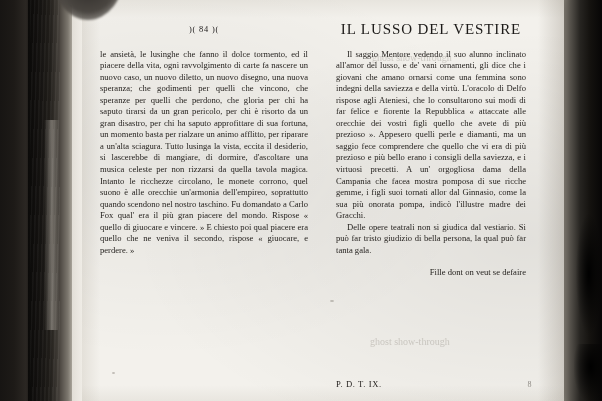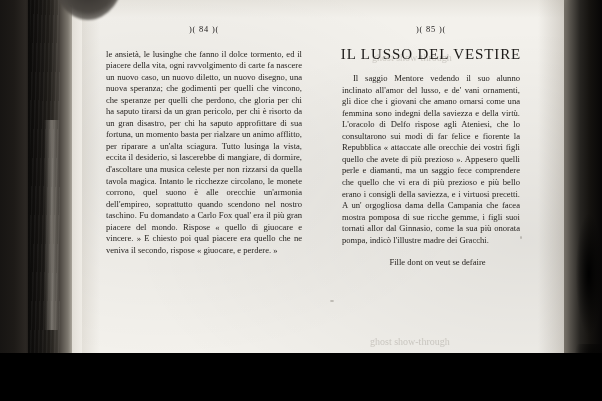--- a/index.html
+++ b/index.html
@@ -3,21 +3,21 @@
 <meta charset="utf-8">
 <style>
   html, body {
     margin: 0;
     padding: 0;
     background: #000000;
   }
   #scan {
     position: relative;
     width: 602px;
-    height: 353px;
+    height: 401px;
     overflow: hidden;
     background: #3a3733;
     font-family: "Liberation Serif", serif;
   }
 
   
   .bg-dark {
     position: absolute;
     inset: 0;
     background:
@@ -157,30 +157,30 @@
     color: #232020;
   }
   .section-title {
     text-align: center;
     font-size: 15px;
     letter-spacing: 0.9px;
     margin: 0 0 13px 0;
     color: #1c1a18;
   }
   .para {
-    margin: 6px;
+    margin: 0;
     text-indent: 11px;
     hyphens: none;
   }
   .para.cont { text-indent: 0; }
   .para + .para { margin-top: 0; }
 
   .verse-block {
     margin-top: 11px;
-    text-align: center;
+    text-align: right;
   }
   .verse {
     margin: 0 0 1px 0;
     text-indent: 13px;
     font-size: 8.6px;
     line-height: 11.8px;
   }
 
   .footline {
     position: absolute;
@@ -238,23 +238,23 @@
 
   <div class="col col-left">
     <div class="folio">)( 84 )(</div>
     <p class="para cont">le ansietà, le lusinghe che fanno il dolce tormento, ed il piacere della vita, ogni ravvolgimento di carte fa nascere un nuovo caso, un nuovo diletto, un nuovo disegno, una nuova speranza; che godimenti per quelli che vincono, che speranze per quelli che perdono, che gloria per chi ha saputo tirarsi da un gran pericolo, per chi è risorto da un gran disastro, per chi ha saputo approfittare di sua fortuna, un momento basta per rialzare un animo afflitto, per riparare a un'alta sciagura. Tutto lusinga la vista, eccita il desiderio, si lascerebbe di mangiare, di dormire, d'ascoltare una musica celeste per non rizzarsi da quella tavola magica. Intanto le ricchezze circolano, le monete corrono, quel suono è alle orecchie un'armonia dell'empireo, soprattutto quando scendono nel nostro taschino. Fu domandato a Carlo Fox qual' era il più gran piacere del mondo. Rispose « quello di giuocare e vincere. » E chiesto poi qual piacere era quello che ne veniva il secondo, rispose « giuocare, e perdere. »</p>
   </div>
 
   <div class="ghost ghost-1">ghost show-through</div>
   <div class="ghost ghost-2">ghost show-through</div>
 
   <div class="col col-right">
-    <div class="folio">)( 85 )(</div>
     <div class="section-title">IL LUSSO DEL VESTIRE</div>
     <p class="para">Il saggio Mentore vedendo il suo alunno inclinato all'amor del lusso, e de' vani ornamenti, gli dice che i giovani che amano ornarsi come una femmina sono indegni della saviezza e della virtù. L'oracolo di Delfo rispose agli Ateniesi, che lo consultarono sui modi di far felice e fiorente la Repubblica « attaccate alle orecchie dei vostri figli quello che avete di più prezioso ». Appesero quelli perle e diamanti, ma un saggio fece comprendere che quello che vi era di più prezioso e più bello erano i consigli della saviezza, e i virtuosi precetti. A un' orgogliosa dama della Campania che facea mostra pomposa di sue ricche gemme, i figli suoi tornati allor dal Ginnasio, come la sua più onorata pompa, indicò l'illustre madre dei Gracchi.</p>
+    <p class="para">Delle opere teatrali non si giudica dal vestiario. Si può far tristo giudizio di bella persona, la qual può far tanta gala.</p>
     <div class="verse-block">
       <p class="verse">Fille dont on veut se defaire</p>
     </div>
   </div>
 
   <div class="footline">
     <span>P. D. T. IX.</span>
     <span class="signature-mark">8</span>
   </div>
 

